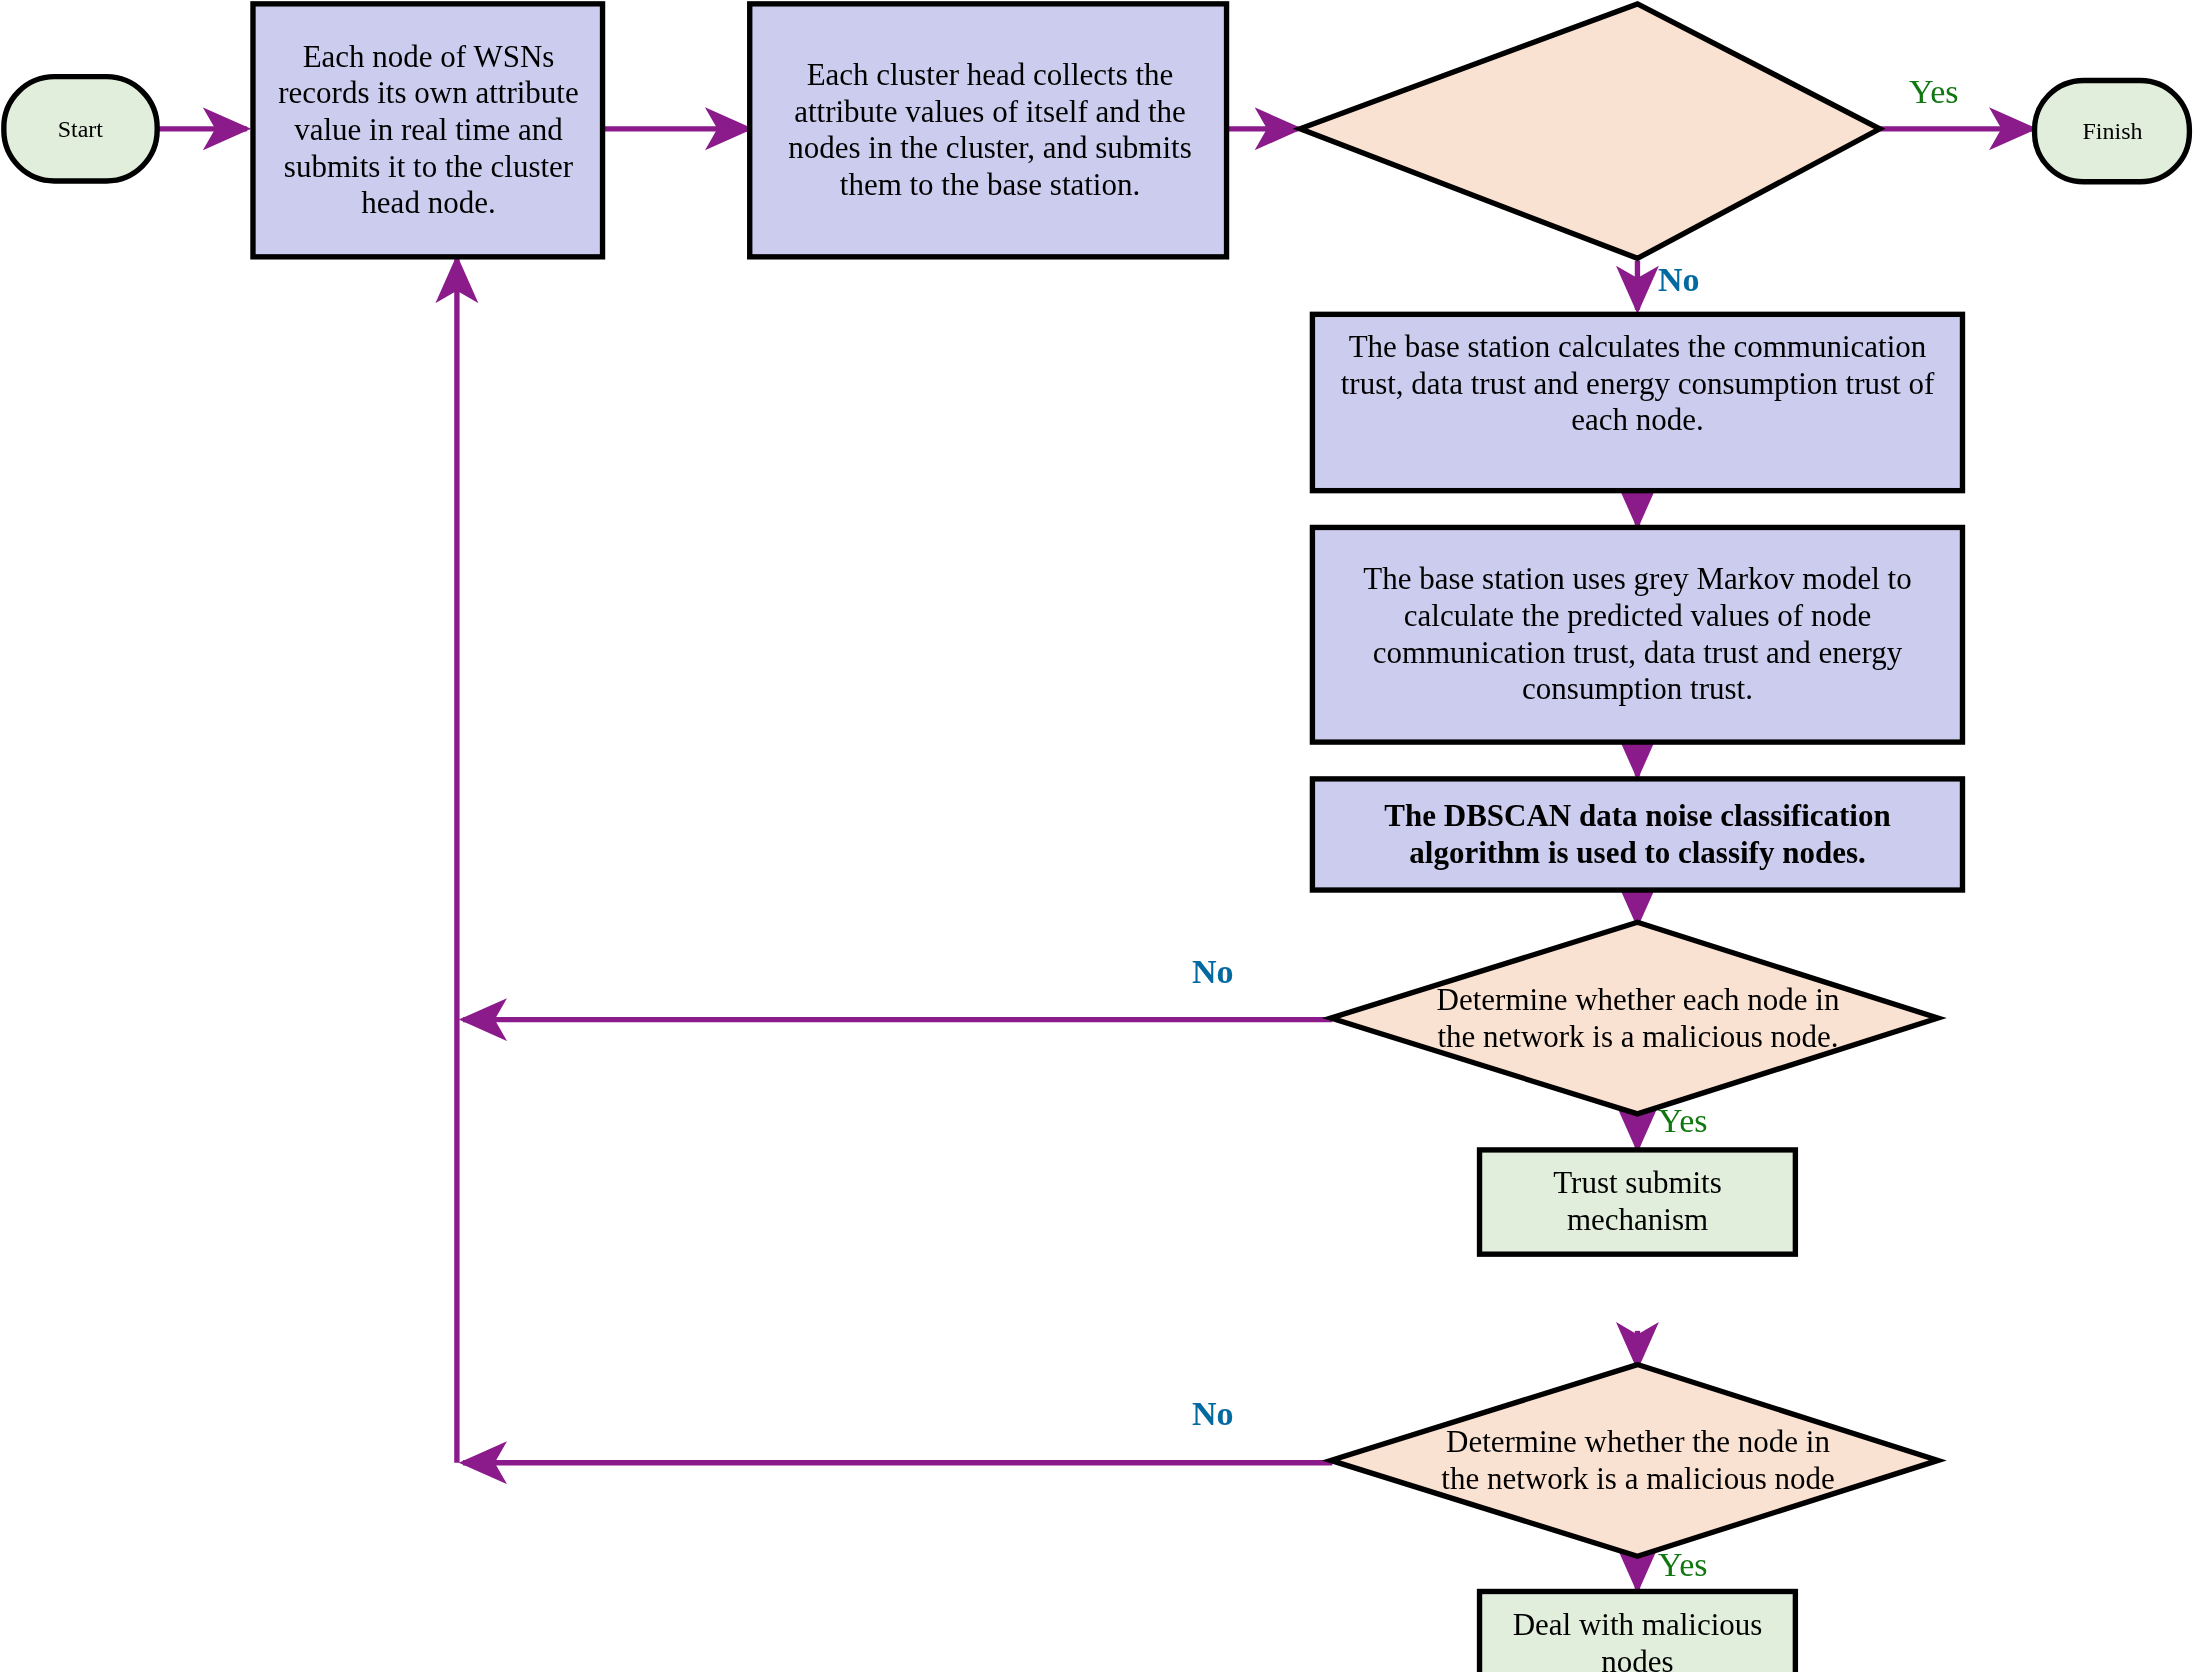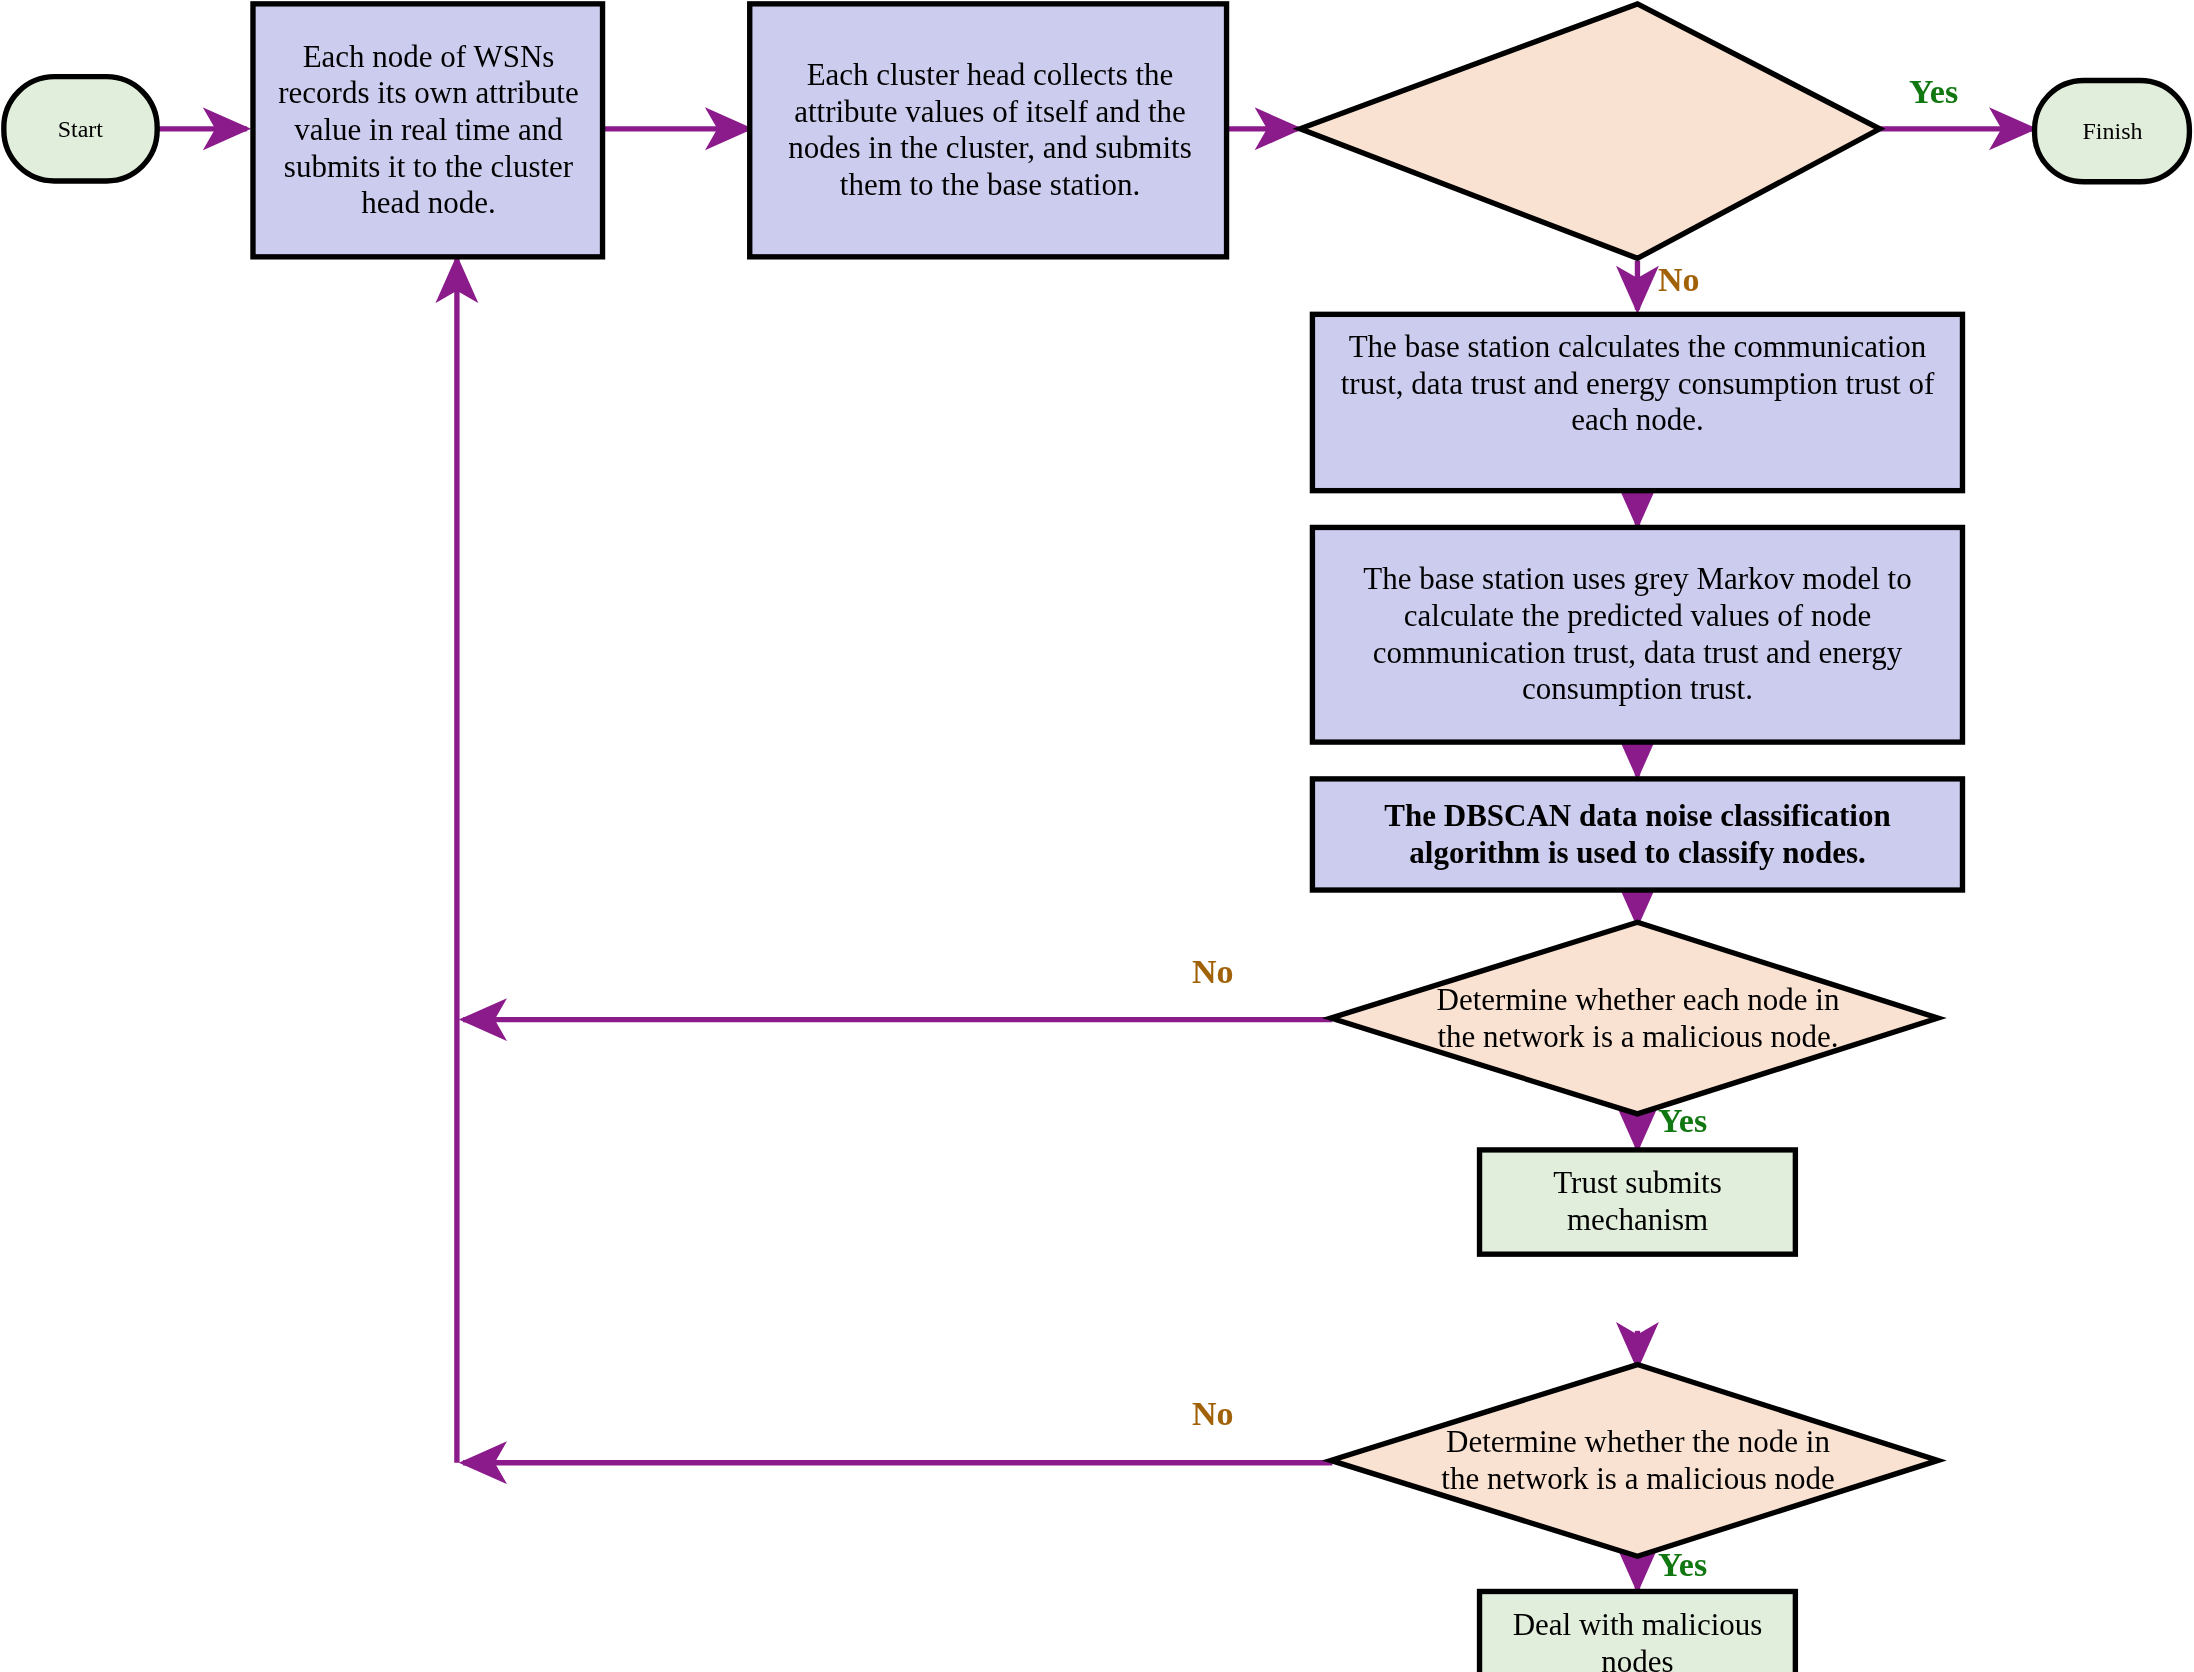--- a/index.html
+++ b/index.html
@@ -4,23 +4,23 @@
 <style>
   html,body{margin:0;padding:0;background:#ffffff;}
   #stage{position:relative;width:2194px;height:1672px;background:#ffffff;
          font-family:"Liberation Serif","DejaVu Serif",serif;}
   svg{position:absolute;left:0;top:0;width:2194px;height:1672px;}
   .node-text{position:absolute;display:flex;align-items:center;justify-content:center;
              text-align:center;color:#000;line-height:1.18;pointer-events:none;}
   .nt-box{font-size:31px;}
   .nt-dia{font-size:31px;}
   .nt-term{font-size:24px;}
-  .edge-label{position:absolute;font-size:32px;font-weight:700;}
+  .edge-label{position:absolute;font-size:32px;font-weight:400;}
   .lbl-yes{color:#117711;font-size:34px;}
-  .lbl-no{color:#a16207;font-weight:bold;font-size:34px;}
+  .lbl-no{color:#0369a1;font-weight:bold;font-size:34px;}
 </style>
 </head>
 <body>
 
 <div id="stage">
 
   <svg viewBox="0 0 2862 2181" xmlns="http://www.w3.org/2000/svg">
     <defs>
       <marker id="ah" markerWidth="12" markerHeight="12" refX="8.2" refY="4" orient="auto" markerUnits="strokeWidth">
         <path d="M0,0 L9,4 L0,8 L2.3,4 z" fill="#8b1a8b"></path>

